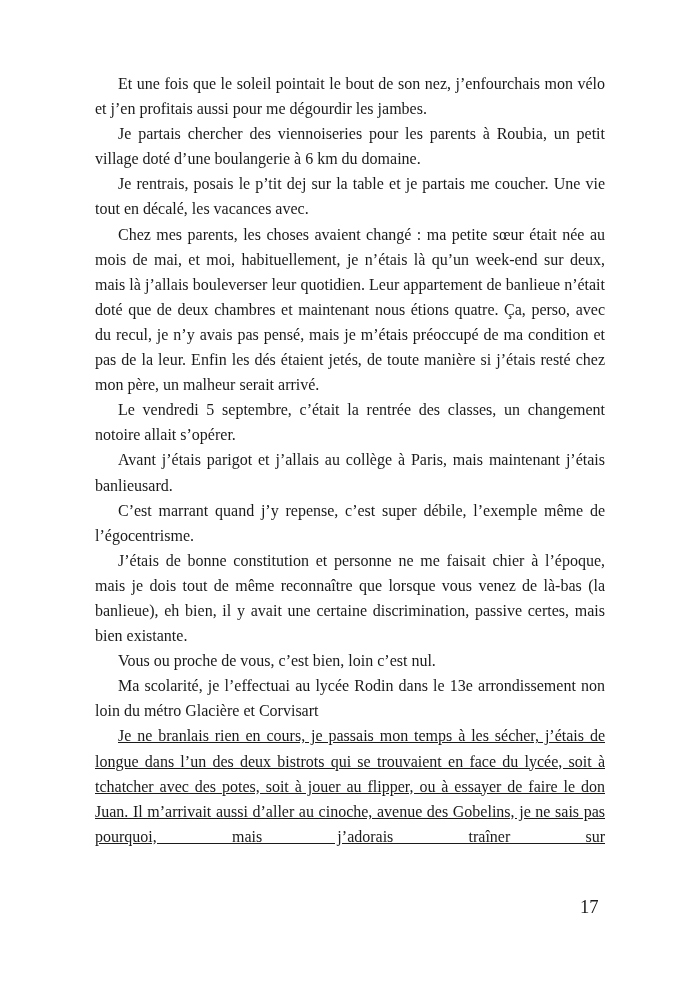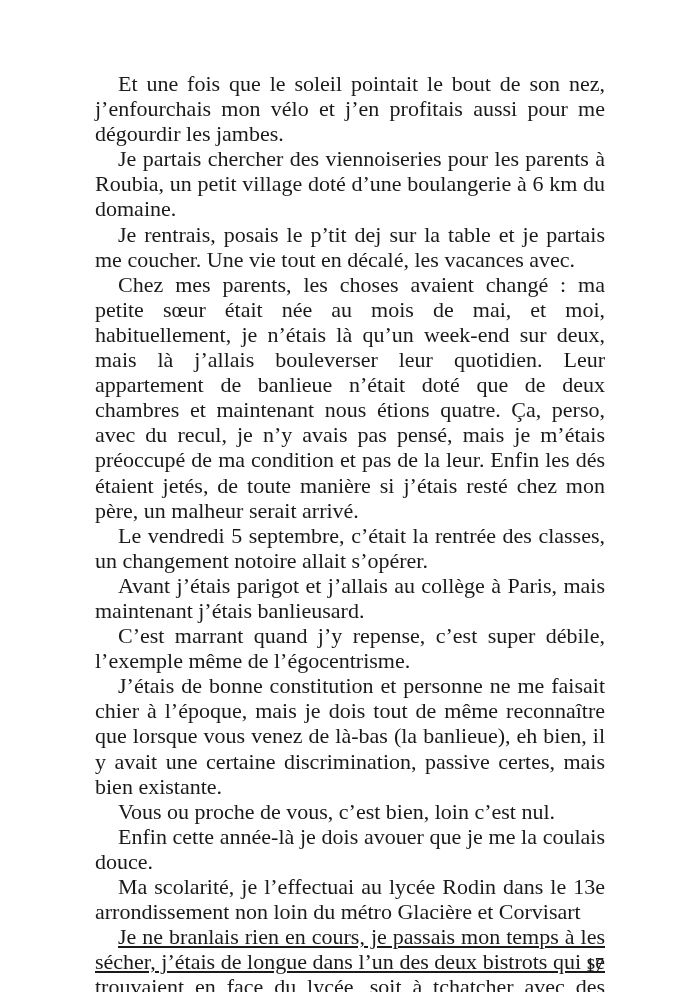--- a/index.html
+++ b/index.html
@@ -16,51 +16,50 @@
       color: #1a1a1a;
     }
     .page {
       position: absolute;
       left: 95px;
       top: 71px;
       width: 510px;
     }
     .para {
       margin: 0;
-      font-size: 22px;
+      font-size: 16px;
       line-height: 25.1px;
       text-align: justify;
       text-indent: 23px;
       hyphens: none;
     }
     .para.last-line-justified {
       text-align-last: justify;
       text-decoration: underline;
     }
     .page-number {
       position: absolute;
       left: 580px;
-      top: 952px;
+      top: 894px;
       width: 24px;
-      text-align: right;
+      text-align: left;
       font-size: 18.6px;
       line-height: 25px;
     }
   </style>
 </head>
 <body>
 
 <div class="page">
   <p class="para">Et une fois que le soleil pointait le bout de son nez, j’enfourchais mon vélo et j’en profitais aussi pour me dégourdir les jambes.</p>
   <p class="para">Je partais chercher des viennoiseries pour les parents à Roubia, un petit village doté d’une boulangerie à 6 km du domaine.</p>
   <p class="para">Je rentrais, posais le p’tit dej sur la table et je partais me coucher. Une vie tout en décalé, les vacances avec.</p>
   <p class="para">Chez mes parents, les choses avaient changé : ma petite sœur était née au mois de mai, et moi, habituellement, je n’étais là qu’un week-end sur deux, mais là j’allais bouleverser leur quotidien. Leur appartement de banlieue n’était doté que de deux chambres et maintenant nous étions quatre. Ça, perso, avec du recul, je n’y avais pas pensé, mais je m’étais préoccupé de ma condition et pas de la leur. Enfin les dés étaient jetés, de toute manière si j’étais resté chez mon père, un malheur serait arrivé.</p>
   <p class="para">Le vendredi 5 septembre, c’était la rentrée des classes, un changement notoire allait s’opérer.</p>
   <p class="para">Avant j’étais parigot et j’allais au collège à Paris, mais maintenant j’étais banlieusard.</p>
   <p class="para">C’est marrant quand j’y repense, c’est super débile, l’exemple même de l’égocentrisme.</p>
   <p class="para">J’étais de bonne constitution et personne ne me faisait chier à l’époque, mais je dois tout de même reconnaître que lorsque vous venez de là-bas (la banlieue), eh bien, il y avait une certaine discrimination, passive certes, mais bien existante.</p>
   <p class="para">Vous ou proche de vous, c’est bien, loin c’est nul.</p>
-  <p class="para">Enfin cette année-là je dois avouer que je me la coulais douce.</p>
   <p class="para">Ma scolarité, je l’effectuai au lycée Rodin dans le 13e arrondissement non loin du métro Glacière et Corvisart</p>
   <p class="para last-line-justified">Je ne branlais rien en cours, je passais mon temps à les sécher, j’étais de longue dans l’un des deux bistrots qui se trouvaient en face du lycée, soit à tchatcher avec des potes, soit à jouer au flipper, ou à essayer de faire le don Juan. Il m’arrivait aussi d’aller au cinoche, avenue des Gobelins, je ne sais pas pourquoi, mais j’adorais traîner sur</p>
 </div>
 
 <div class="page-number">17</div>
 
 </body></html>

